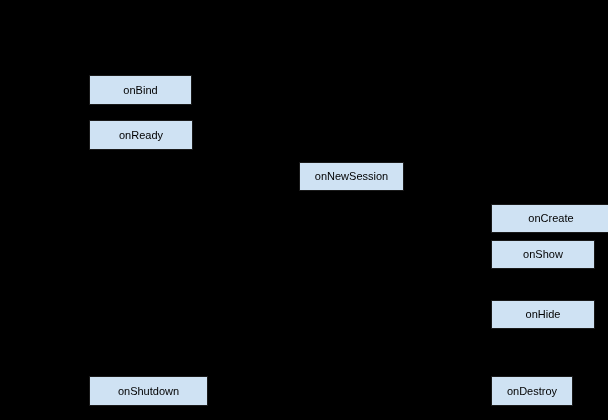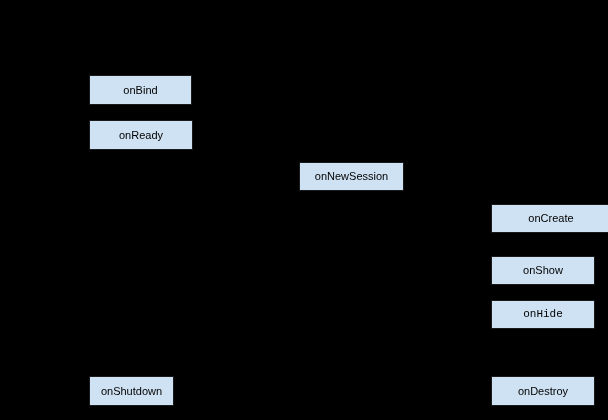--- a/index.html
+++ b/index.html
@@ -42,25 +42,25 @@
     </div>
     <div class="node" style="left: 89px; top: 120px; width: 104px; height: 30px; background: rgb(207, 226, 243); border-color: rgb(26, 26, 26); color: rgb(0, 0, 0);">
       <span class="node-label">onReady</span>
     </div>
     <div class="node" style="left: 263px; top: 162px; width: 105px; height: 29px; background: rgb(207, 226, 243); border-color: rgb(26, 26, 26); color: rgb(0, 0, 0); margin-left: 36px;">
       <span class="node-label">onNewSession</span>
     </div>
     <div class="node" style="left: 491px; top: 204px; width: 120px; height: 29px; background: rgb(207, 226, 243); border-color: rgb(26, 26, 26); color: rgb(0, 0, 0);">
       <span class="node-label">onCreate</span>
     </div>
-    <div class="node" style="left: 491px; top: 256px; width: 104px; height: 29px; background: rgb(207, 226, 243); border-color: rgb(26, 26, 26); color: rgb(0, 0, 0);">
+    <div class="node" style="left: 491px; top: 240px; width: 104px; height: 29px; background: rgb(207, 226, 243); border-color: rgb(26, 26, 26); color: rgb(0, 0, 0);">
       <span class="node-label">onShow</span>
     </div>
-    <div class="node" style="left: 491px; top: 300px; width: 104px; height: 29px; background: rgb(207, 226, 243); border-color: rgb(26, 26, 26); color: rgb(0, 0, 0); font-family: Liberation Mono, monospace;">
+    <div class="node" style="left: 491px; top: 300px; width: 104px; height: 29px; background: rgb(207, 226, 243); border-color: rgb(26, 26, 26); color: rgb(0, 0, 0);">
       <span class="node-label">onHide</span>
     </div>
-    <div class="node" style="left: 89px; top: 376px; width: 85px; height: 30px; background: rgb(207, 226, 243); border-color: rgb(26, 26, 26); color: rgb(0, 0, 0);">
+    <div class="node" style="left: 89px; top: 376px; width: 119px; height: 30px; background: rgb(207, 226, 243); border-color: rgb(26, 26, 26); color: rgb(0, 0, 0);">
       <span class="node-label">onShutdown</span>
     </div>
-    <div class="node" style="left: 491px; top: 376px; width: 104px; height: 30px; background: rgb(207, 226, 243); border-color: rgb(26, 26, 26); color: rgb(0, 0, 0);">
+    <div class="node" style="left: 491px; top: 376px; width: 82px; height: 30px; background: rgb(207, 226, 243); border-color: rgb(26, 26, 26); color: rgb(0, 0, 0);">
       <span class="node-label">onDestroy</span>
     </div>
   </div>
 
 </body></html>

